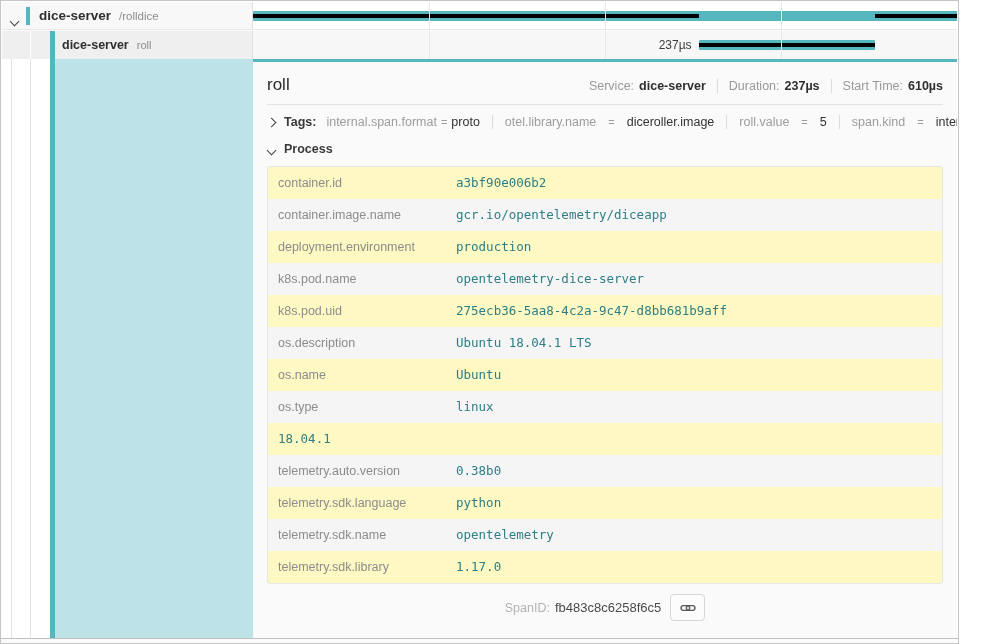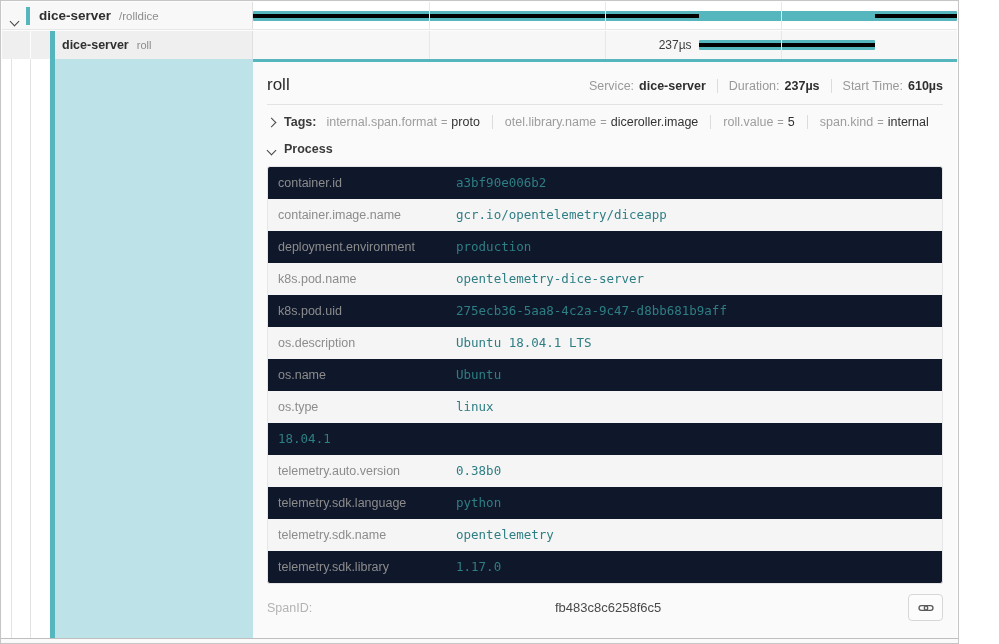--- a/index.html
+++ b/index.html
@@ -63,36 +63,36 @@
   .meta-label { color:#999; margin-right:5px; }
   .meta-value { color:#2f2f2f; font-weight:bold; }
 
   .hr { border-top:1px solid #e3e3e3; }
 
   .tags-row { display:flex; align-items:center; padding:10px 0 9px; font-size:12.5px; cursor:pointer; }
   .tags-row .chev-wrap { margin:0 9px 0 1px; }
   .section-label { font-weight:bold; color:#3a3a3a; font-size:12.5px; }
   .tag-items { display:flex; align-items:center; margin-left:10px; }
   .tag-item { display:flex; align-items:baseline; }
-  .tag-item + .tag-item { border-left:1px solid #dcdcdc; margin-left:12px; padding-left:12px; }
+  .tag-item + .tag-item { border-left:1px solid #dcdcdc; margin-left:12px; padding-left:12px;gap:8px; }
   .tag-key { color:#9d9d9d; }
   .tag-eq  { color:#9d9d9d; margin:0 4px; font-size:11px; }
   .tag-val { color:#333; }
 
   .process-row { display:flex; align-items:center; padding:2px 0 8px; cursor:pointer; }
   .process-row .chev-wrap { margin:0 9px 0 1px; }
 
-  .kv-table { border:1px solid #e6e6e6; background:#0f172a; border-radius:3px; }
+  .kv-table { border:1px solid #e6e6e6; background:#fef9c3; border-radius:3px; }
   .kv-row { display:flex; }
   .kv-row:nth-child(even) { background:#f5f5f5; }
   .kv-key { flex:0 0 178px; padding:8px 6px 8px 10px; font-size:12.5px; color:#8c8c8c; line-height:16px; }
   .kv-val { flex:1; padding:8px 10px; font-family:"DejaVu Sans Mono", monospace;
             font-size:12.5px; color:#2e7e84; line-height:16px; }
 
-  .panel-footer { display:flex; justify-content:space-between; align-items:center; padding:10px 0; }
+  .panel-footer { display:flex; justify-content:center; align-items:center; padding:10px 0; }
   .spanid-label { font-size:12.5px; color:#b3b3b3; margin-right:5px; }
   .spanid-value { font-size:13px; color:#4a4a4a; margin-right:9px; }
   .link-btn { width:35px; height:27px; border:1px solid #d7d7d7; border-radius:4px;
               background:#fcfcfc; display:flex; align-items:center; justify-content:center; cursor:pointer; }
 
   
   .bottom-strip { position:absolute; left:0; right:0; top:637px; height:6px;
                   border-top:1px solid #bfbfbf; background:#fafafa; }
 </style>
 </head>

